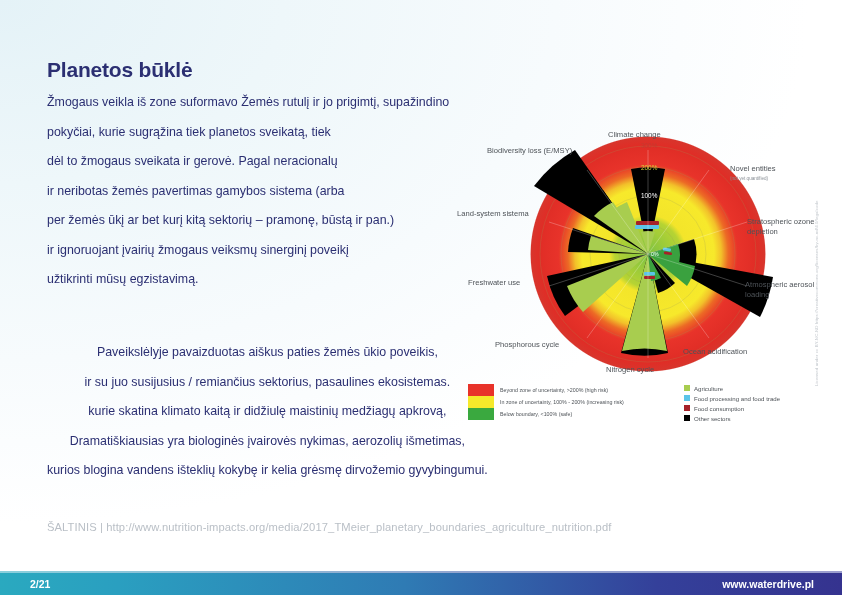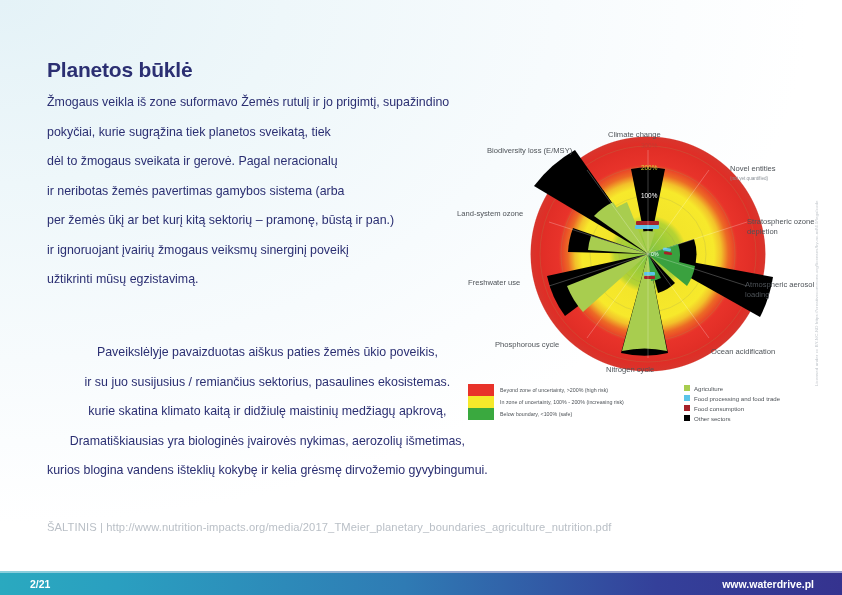--- a/index.html
+++ b/index.html
@@ -216,25 +216,25 @@
         <text x="186" y="44" font-family="Liberation Sans, sans-serif" font-size="6.4" fill="#d8cf3a">200%</text>
         <text x="186" y="22" font-family="Liberation Sans, sans-serif" font-size="6.4" fill="#c43a30">300%</text>
       </svg>
     </div>
 
     <div class="fig-label" style="left:153px;top:4px;">Climate change</div>
     <div class="fig-label" style="left:275px;top:38px;">Novel entities</div>
     <div class="fig-sublabel" style="position:absolute;left:275px;top:50px;">(not yet quantified)</div>
     <div class="fig-label" style="left:292px;top:91px;width:70px;white-space:normal;">Stratospheric ozone depletion</div>
     <div class="fig-label" style="left:290px;top:154px;width:78px;white-space:normal;">Atmospheric aerosol loading</div>
-    <div class="fig-label" style="left:228px;top:221px;margin-left:28px;">Ocean acidification</div>
+    <div class="fig-label" style="left:228px;top:221px;">Ocean acidification</div>
     <div class="fig-label" style="left:151px;top:239px;">Nitrogen cycle</div>
     <div class="fig-label" style="left:40px;top:214px;">Phosphorous cycle</div>
     <div class="fig-label" style="left:13px;top:152px;">Freshwater use</div>
-    <div class="fig-label" style="left:2px;top:83px;">Land-system ozone</div>
+    <div class="fig-label" style="left:2px;top:83px;">Land-system sistema</div>
     <div class="fig-label" style="left:32px;top:20px;">Biodiversity loss (E/MSY)</div>
 
     <div class="legend-left">
       <div class="row">
         <span class="sw" style="background:#e8332a;"></span>
         <span class="tx">Beyond zone of uncertainty, &gt;200% (high risk)</span>
       </div>
       <div class="row">
         <span class="sw" style="background:#f5e92b;"></span>
         <span class="tx">In zone of uncertainty, 100% - 200% (increasing risk)</span>

